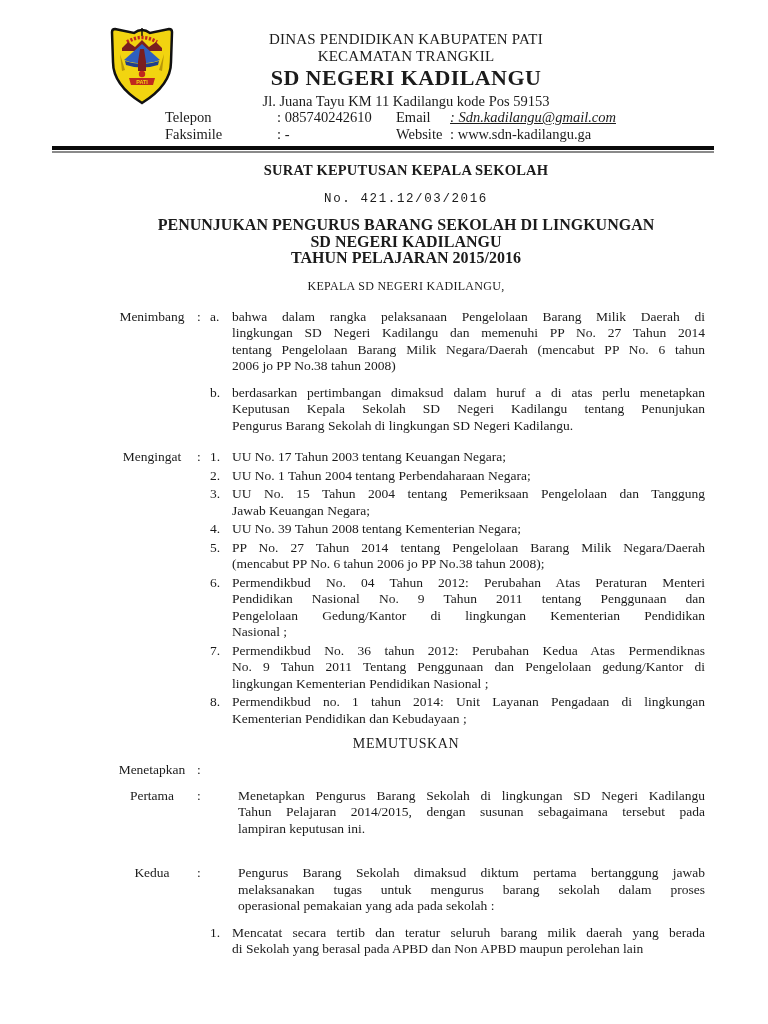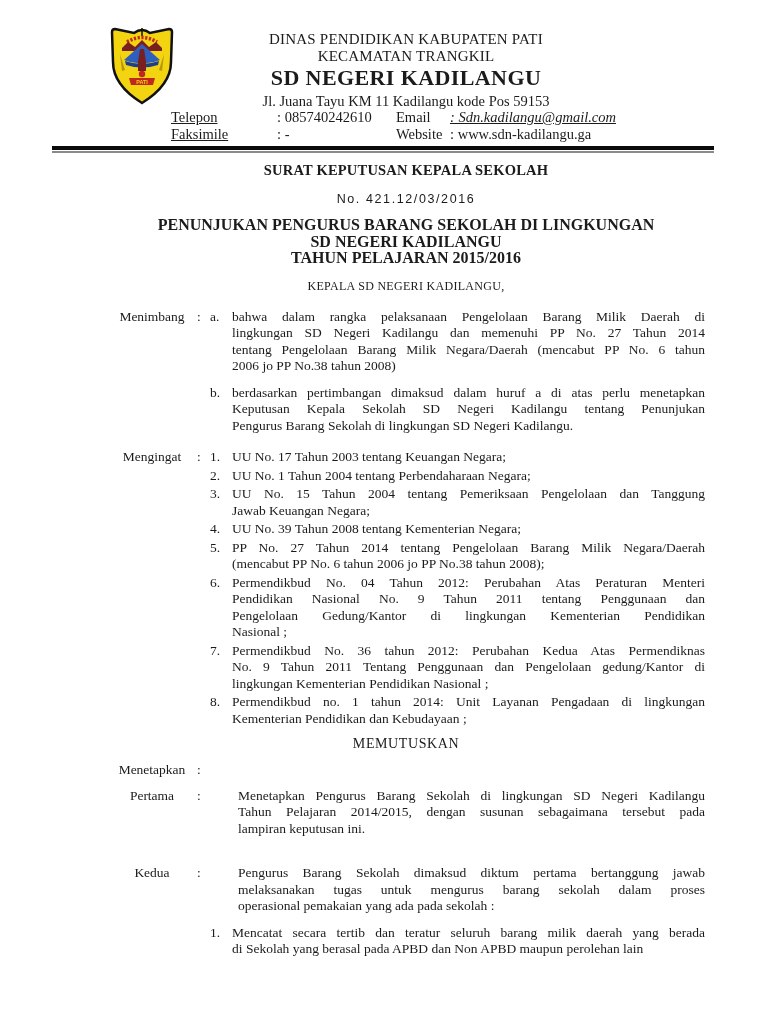--- a/index.html
+++ b/index.html
@@ -12,31 +12,31 @@
     overflow:hidden;
   }
   
   .letterhead{position:relative;}
   .logo{position:absolute;left:108px;top:24px;width:68px;height:82px;}
   .lh-text{padding-top:31px;margin-left:107px;width:598px;text-align:center;}
   .lh-line{font-size:15px;line-height:17px;letter-spacing:0.2px;}
   .lh-school{font-size:22px;line-height:24px;font-weight:bold;letter-spacing:0.4px;margin-top:1px;}
   .lh-addr{font-size:14.5px;line-height:16px;margin-top:3px;}
   .contact-row{position:relative;height:16.5px;font-size:14.5px;text-align:left;}
-  .c-l1{position:absolute;left:64px;text-decoration:underline;}
+  .c-l1{position:absolute;left:58px;}
   .c-v1{position:absolute;left:170px;}
   .c-l2{position:absolute;left:289px;}
   .c-v2{position:absolute;left:343px;}
   .email{font-style:italic;text-decoration:underline;}
   .rule-thick{margin:4px 0 0 52px;width:662px;height:4px;background:#0a0a0a;}
   .rule-thin{margin:1px 0 0 52px;width:662px;height:2px;background:#8a8a8a;}
   
   .title-block{margin-left:107px;width:598px;text-align:center;}
   .t1{margin-top:9px;font-weight:bold;font-size:14.5px;letter-spacing:0.2px;}
-  .t-num{margin-top:13px;font-family:Liberation Sans, sans-serif;font-size:12.5px;letter-spacing:1.6px;}
+  .t-num{margin-top:13px;font-family:Liberation Mono, monospace;font-size:12.5px;letter-spacing:1.6px;}
   .t2{margin-top:13px;font-weight:bold;font-size:14px;letter-spacing:0.3px;}
   .t-subject{margin-top:11px;font-weight:bold;font-size:16px;line-height:16.5px;}
   .t-issuer{margin-top:12px;font-size:12px;letter-spacing:0.3px;}
   
   .sec{
     display:grid;grid-template-columns:90px 13px 1fr;
     margin-left:107px;width:598px;
     font-size:13.5px;line-height:16.5px;
   }
   .sec-menimbang{margin-top:15px;}

